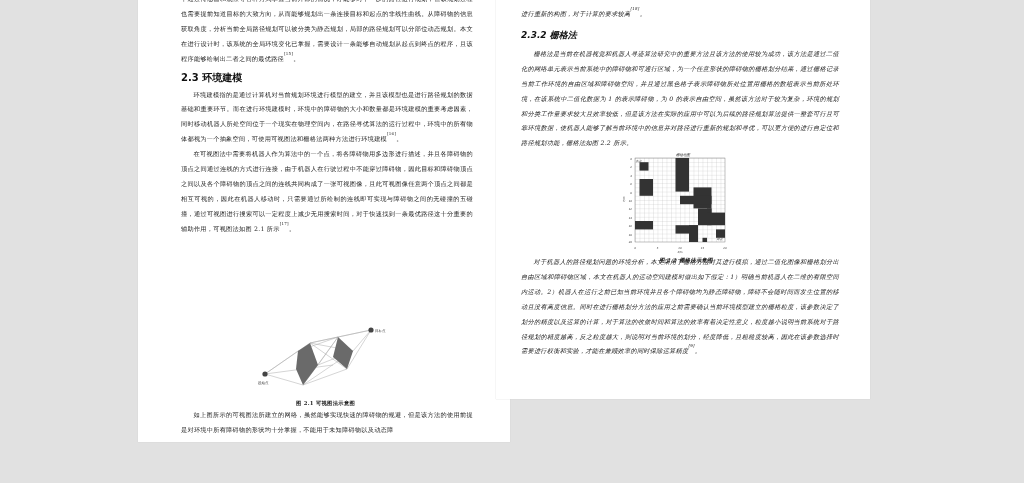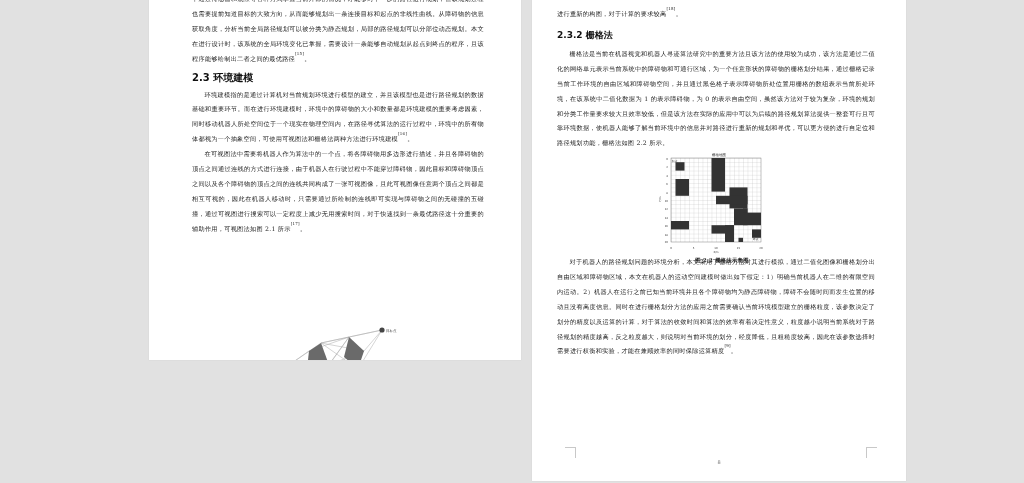--- a/index.html
+++ b/index.html
@@ -7,22 +7,22 @@
       width:1024px; height:483px; overflow:hidden;
       background:#e1e1e1;
       font-family:"DejaVu Serif","Liberation Serif",serif;
       position:relative;
     }
     .page {
       position:absolute; top:0; background:#fff;
       box-shadow:0 0 1px #c8c8c8;
       overflow:hidden;
     }
-    #page1 { left:149px; width:372px; height:360px; }
-    #page2 { left:532px; width:374px; height:481px; }
+    #page1 { left:138px; width:372px; height:442px; }
+    #page2 { left:496px; width:374px; height:399px;font-style:italic; }
     .content { position:absolute; left:43px; width:292px; top:0; }
     .para {
       font-size:6.2px; line-height:14.9px; color:#222;
       text-align:justify; text-indent:12.5px; margin:0; letter-spacing:0.25px;
     }
     .para.noindent { text-indent:0; }
     .h2 { font-family:"DejaVu Sans","Liberation Sans",sans-serif; font-weight:bold; font-size:10px; color:#111; margin:0; }
     .h3 { font-family:"DejaVu Sans","Liberation Sans",sans-serif; font-weight:bold; font-size:9px; color:#111; margin:0; }
     sup { font-size:4px; vertical-align:top; line-height:1; }
     .caption { font-size:5.3px; font-weight:bold; color:#222; text-align:center; letter-spacing:0.3px; }

